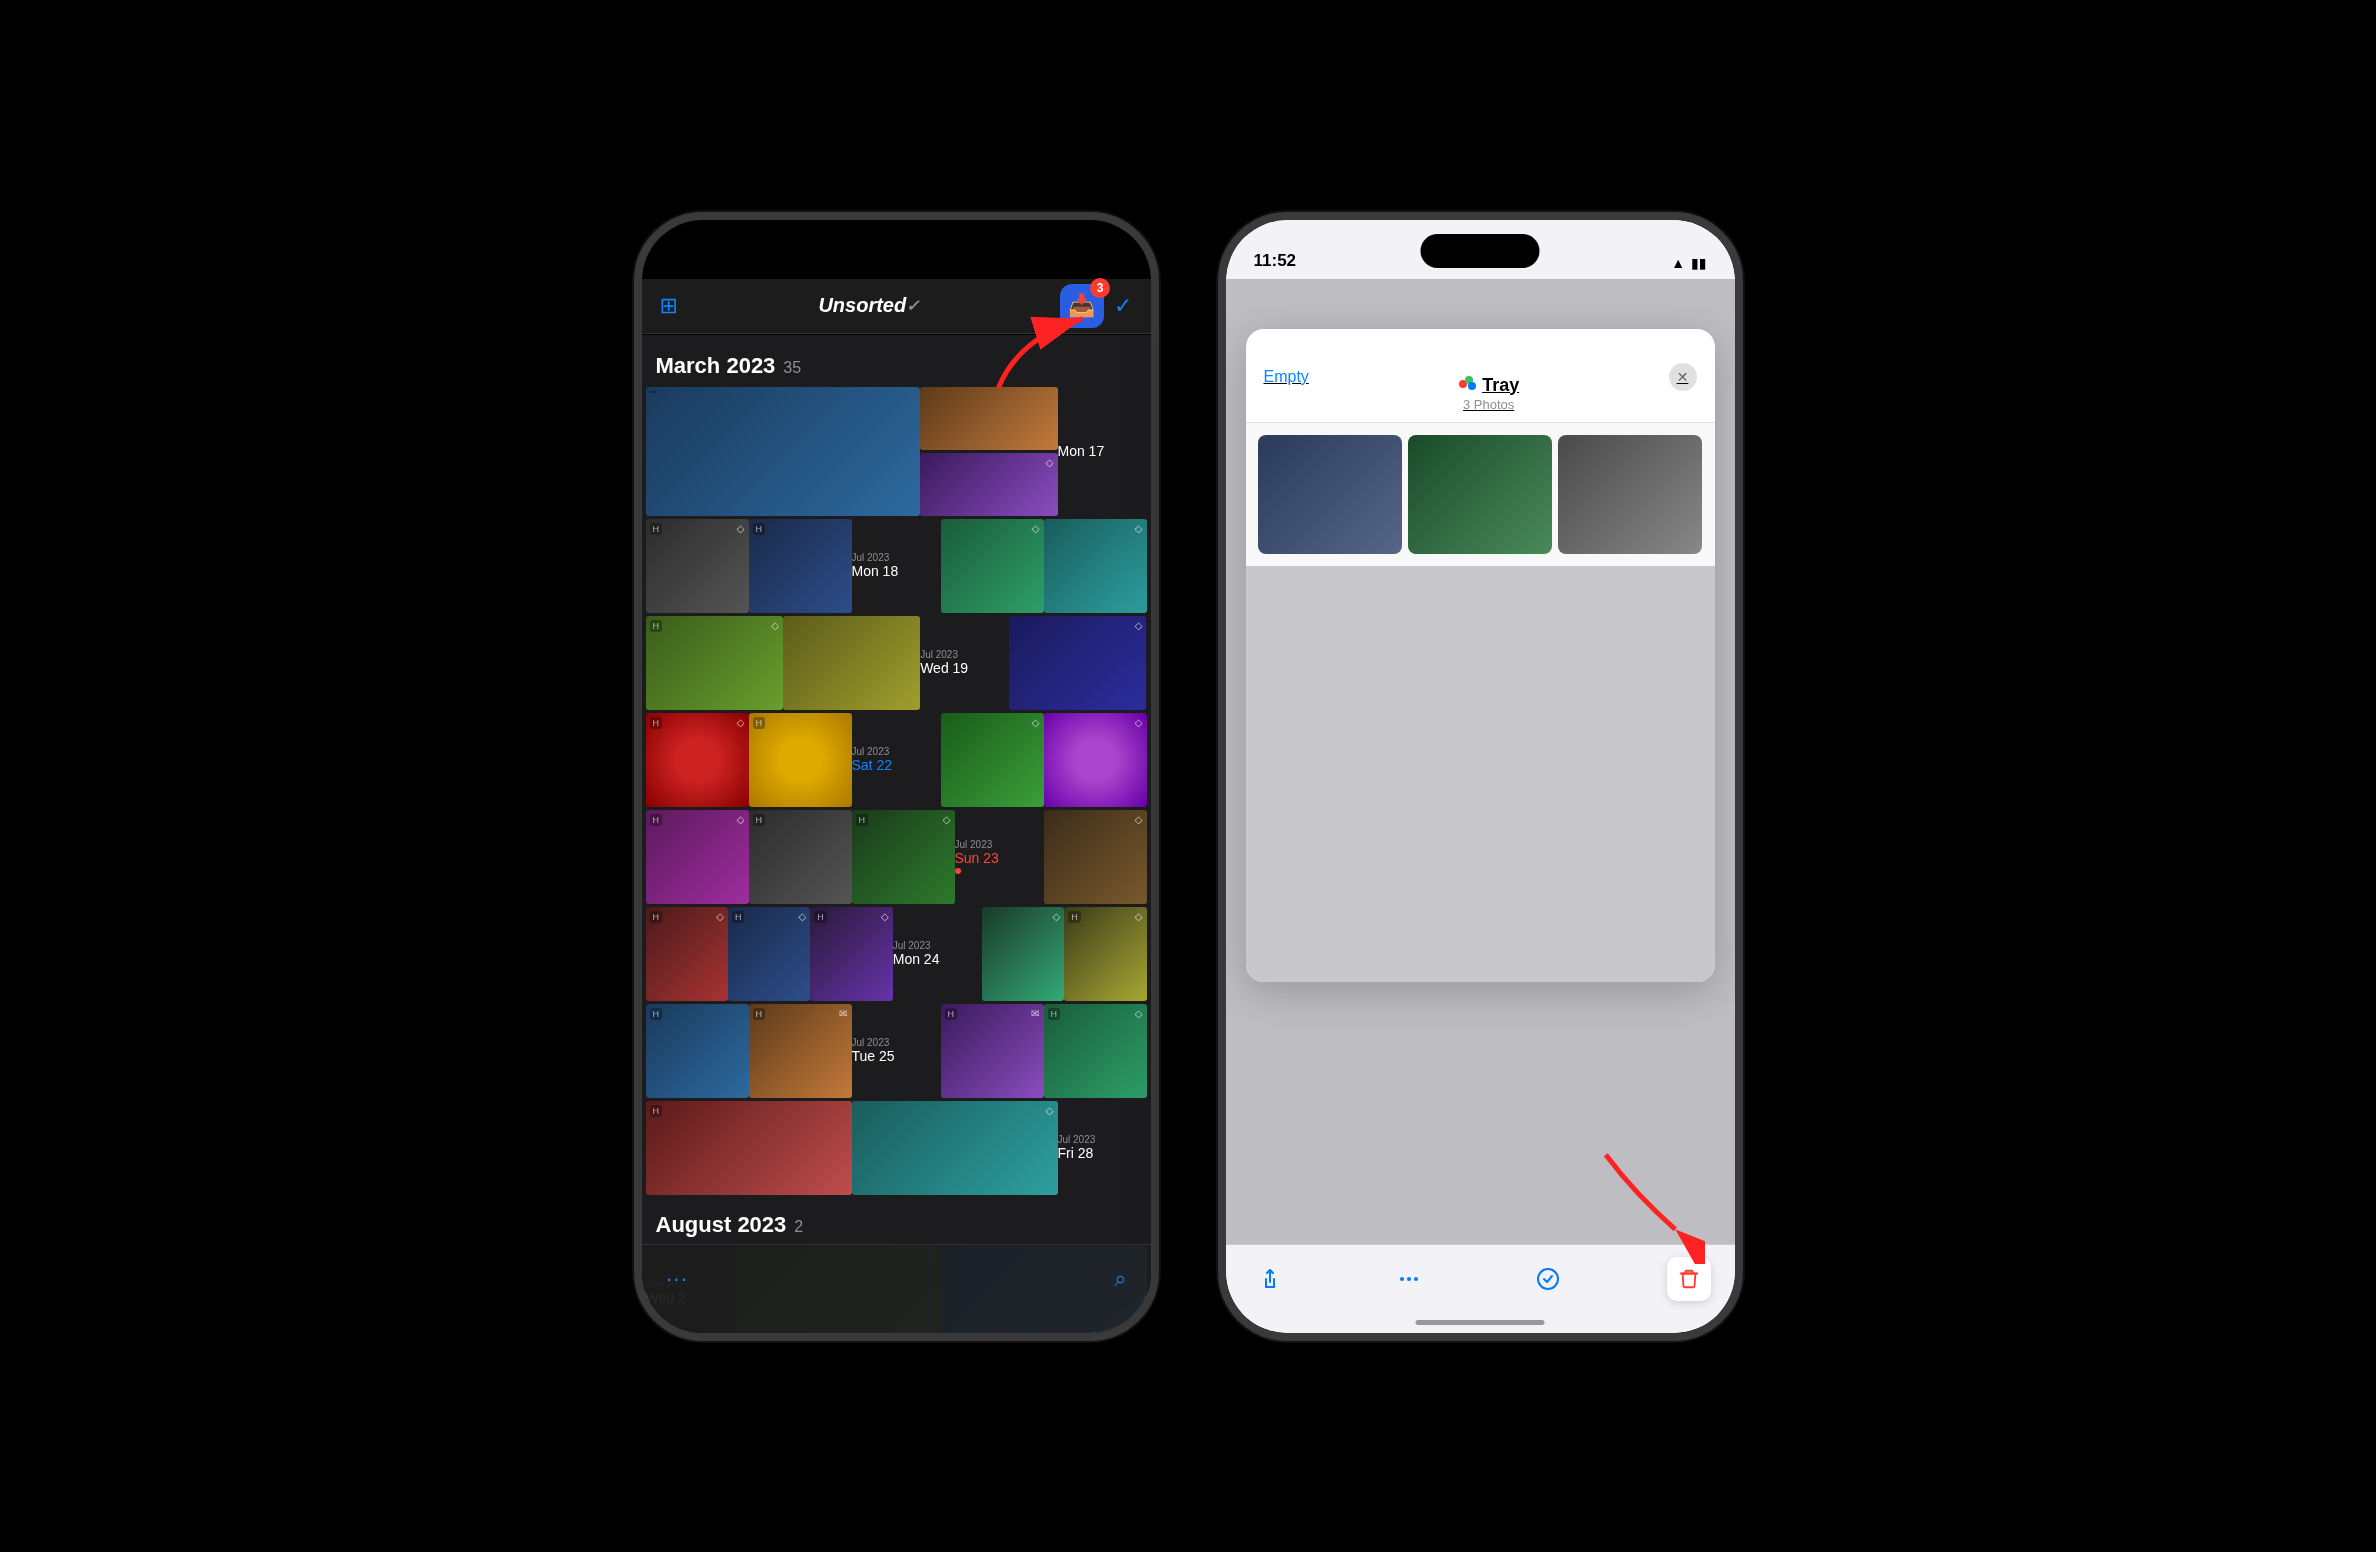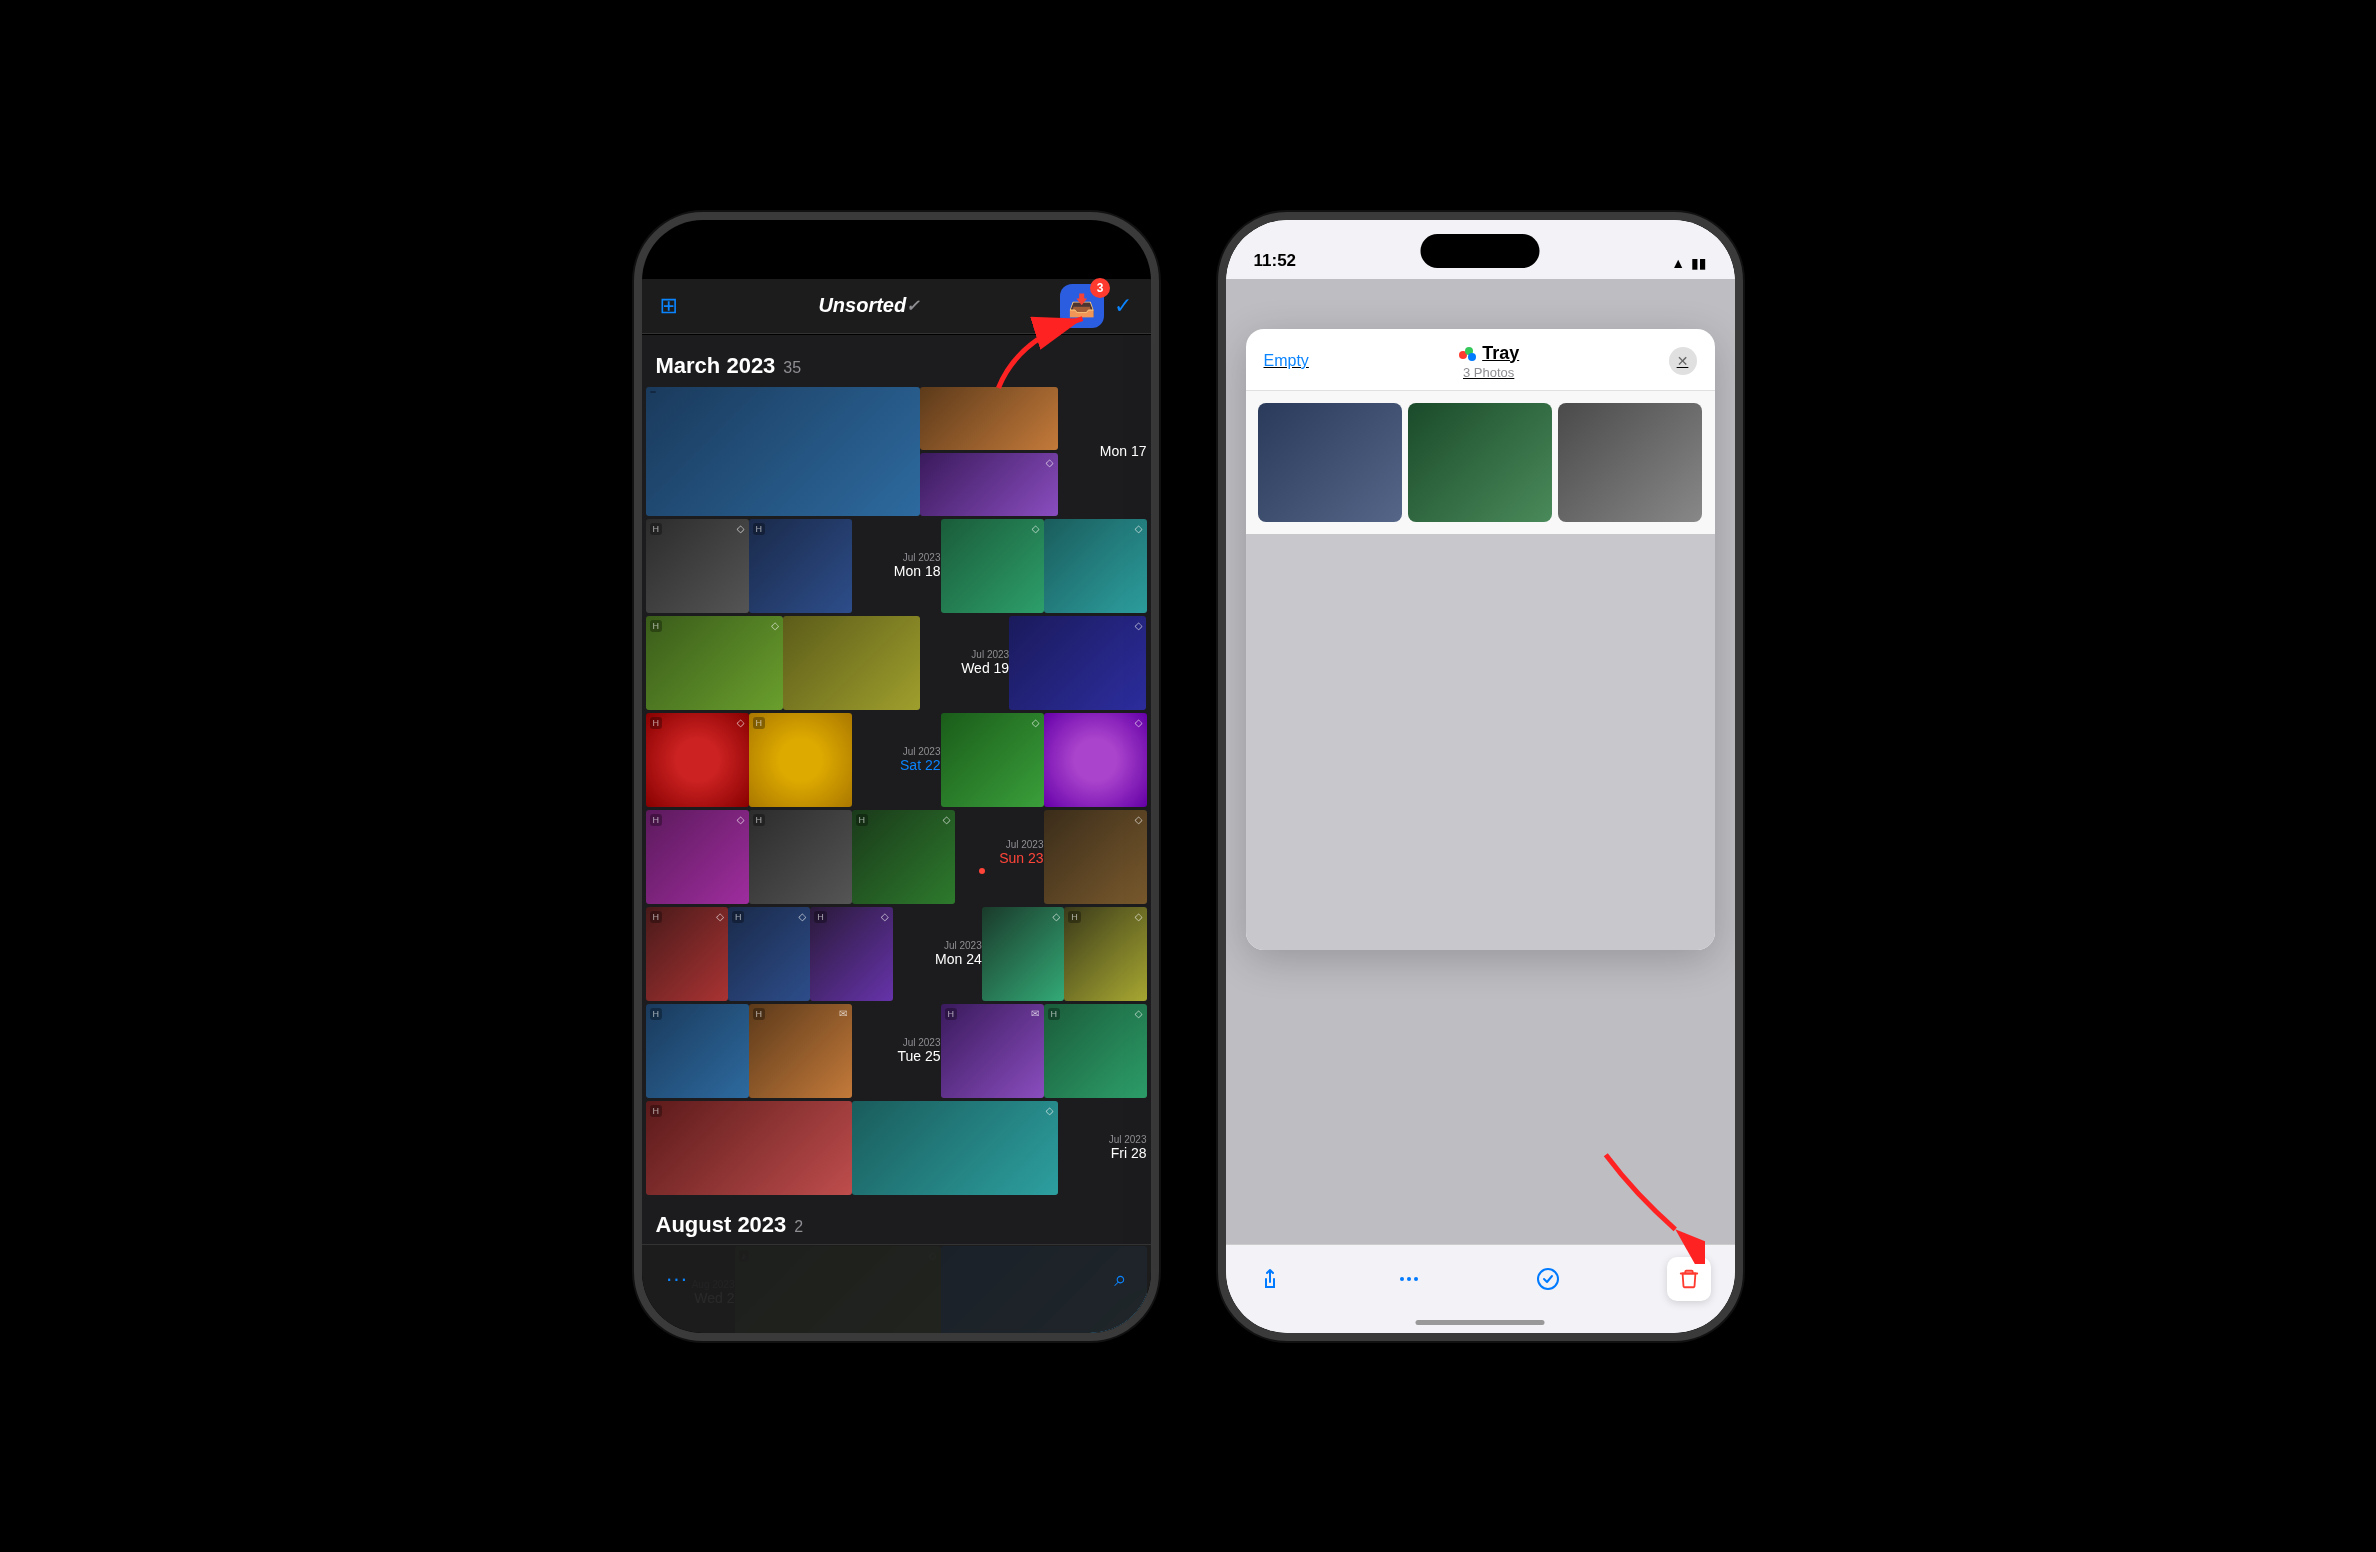--- a/index.html
+++ b/index.html
@@ -163,22 +163,21 @@
       display: flex;
       align-items: stretch;
       margin-bottom: 3px;
     }
     .day-label {
       width: 89px;
       flex-shrink: 0;
       display: flex;
       flex-direction: column;
       justify-content: center;
-      padding-left: 24px;
-      text-align: right;
+      padding-left: 0;
     }
     .day-label .day-month {
       font-size: 10px;
       color: #8e8e93;
     }
     .day-label .day-name {
       font-size: 14px;
       font-weight: 500;
       color: #fff;
     }
@@ -280,22 +279,23 @@
       font-weight: 400;
     }
     .tray-title-group {
       display: flex;
       flex-direction: column;
       align-items: center;
       gap: 1px;
     }
     .tray-title-line {
       display: flex;
-      align-items: flex-end;
+      align-items: flex-start;
       gap: 6px;
+      margin-top: 32px;
     }
     .tray-title-text {
       font-size: 18px;
       font-weight: 600;
       color: #000;
     }
     .tray-subtitle {
       font-size: 13px;
       color: #8e8e93;
     }

